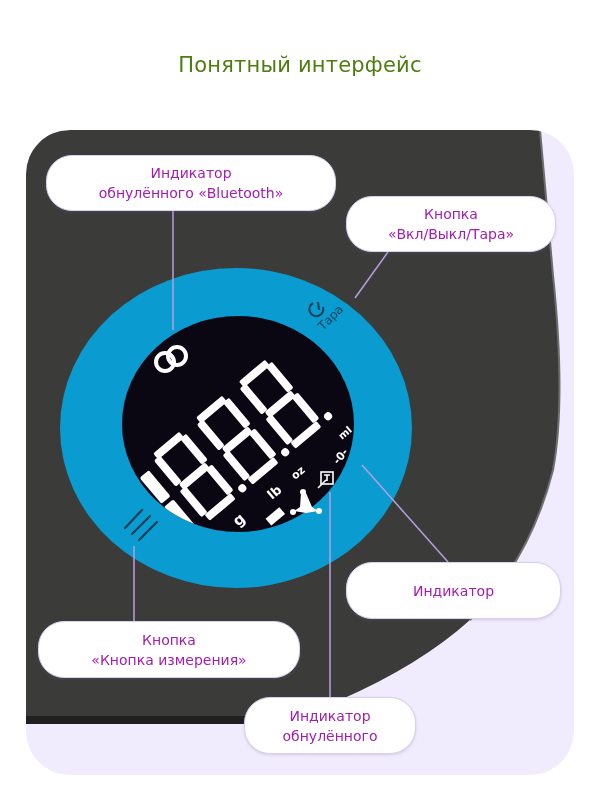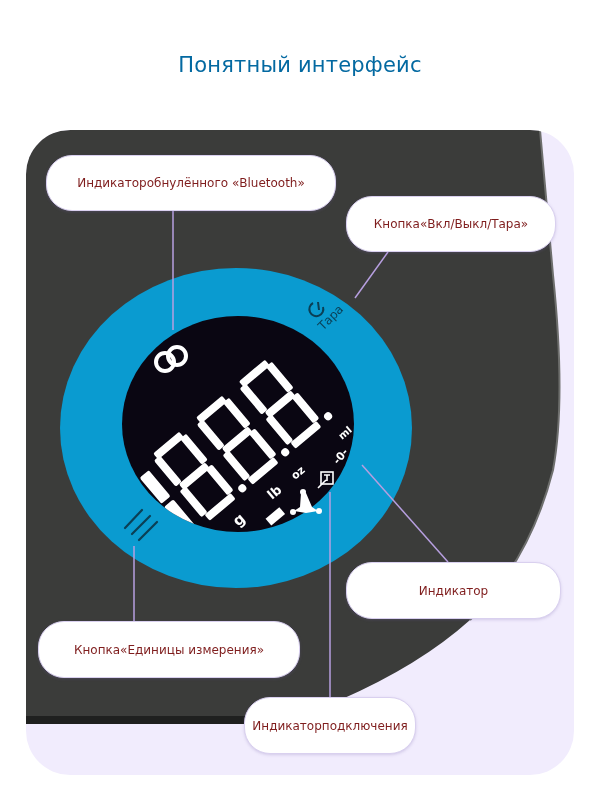--- a/index.html
+++ b/index.html
@@ -1,37 +1,37 @@
 <!DOCTYPE html>
 <html><head>
 <meta charset="utf-8">
 <style>
   * { box-sizing: border-box; margin: 0; padding: 0; }
   html, body { width: 600px; height: 800px; background: #ffffff; overflow: hidden; }
   body { position: relative; font-family: "DejaVu Sans", "Liberation Sans", sans-serif; color: #1a1a1a; }
 
   .title {
     position: absolute; left: 0; top: 52px; width: 600px;
-    text-align: center; font-size: 21px; line-height: 27px; font-weight: normal; color: #0369a1;
+    text-align: center; font-size: 21px; line-height: 27px; font-weight: normal; color: #4d7c0f;
     letter-spacing: 0.2px;
   }
 
   .panel {
     position: absolute; left: 26px; top: 130px; width: 548px; height: 645px;
     background: #f1ecfd; border-radius: 44px; overflow: hidden;
   }
 
   .scale-svg { position: absolute; left: 0; top: 0; width: 600px; height: 800px; }
 
   .callout {
     position: absolute; background: #ffffff; border-radius: 26px;
     border: 1.5px solid #d9d0ef;
     box-shadow: 0 1px 3px rgba(120,100,170,0.25);
-    text-align: center; font-size: 12px; line-height: 20px; color: #7f1d1d;
-    display: flex; flex-direction: row; justify-content: center; align-items: center;
+    text-align: center; font-size: 14px; line-height: 20px; color: #a21caf;
+    display: flex; flex-direction: column; justify-content: center; align-items: center;
   }
   .callout span { display: block; white-space: nowrap; }
 
   .c-bt    { left: 46px;  top: 155px; width: 290px; height: 56px; }
   .c-power { left: 346px; top: 196px; width: 210px; height: 56px; }
   .c-zero  { left: 346px; top: 562px; width: 215px; height: 57px; }
   .c-units { left: 38px;  top: 621px; width: 262px; height: 57px; }
   .c-tare  { left: 244px; top: 697px; width: 172px; height: 57px; }
 </style>
 </head>
@@ -160,19 +160,19 @@
   <span>Кнопка</span>
   <span>«Вкл/Выкл/Тара»</span>
 </div>
 
 <div class="callout c-zero">
   <span>Индикатор</span>
 </div>
 
 <div class="callout c-units">
   <span>Кнопка</span>
-  <span>«Единицы измерения»</span>
+  <span>«Кнопка измерения»</span>
 </div>
 
 <div class="callout c-tare">
   <span>Индикатор</span>
-  <span>подключения</span>
+  <span>обнулённого</span>
 </div>
 
 </body></html>

